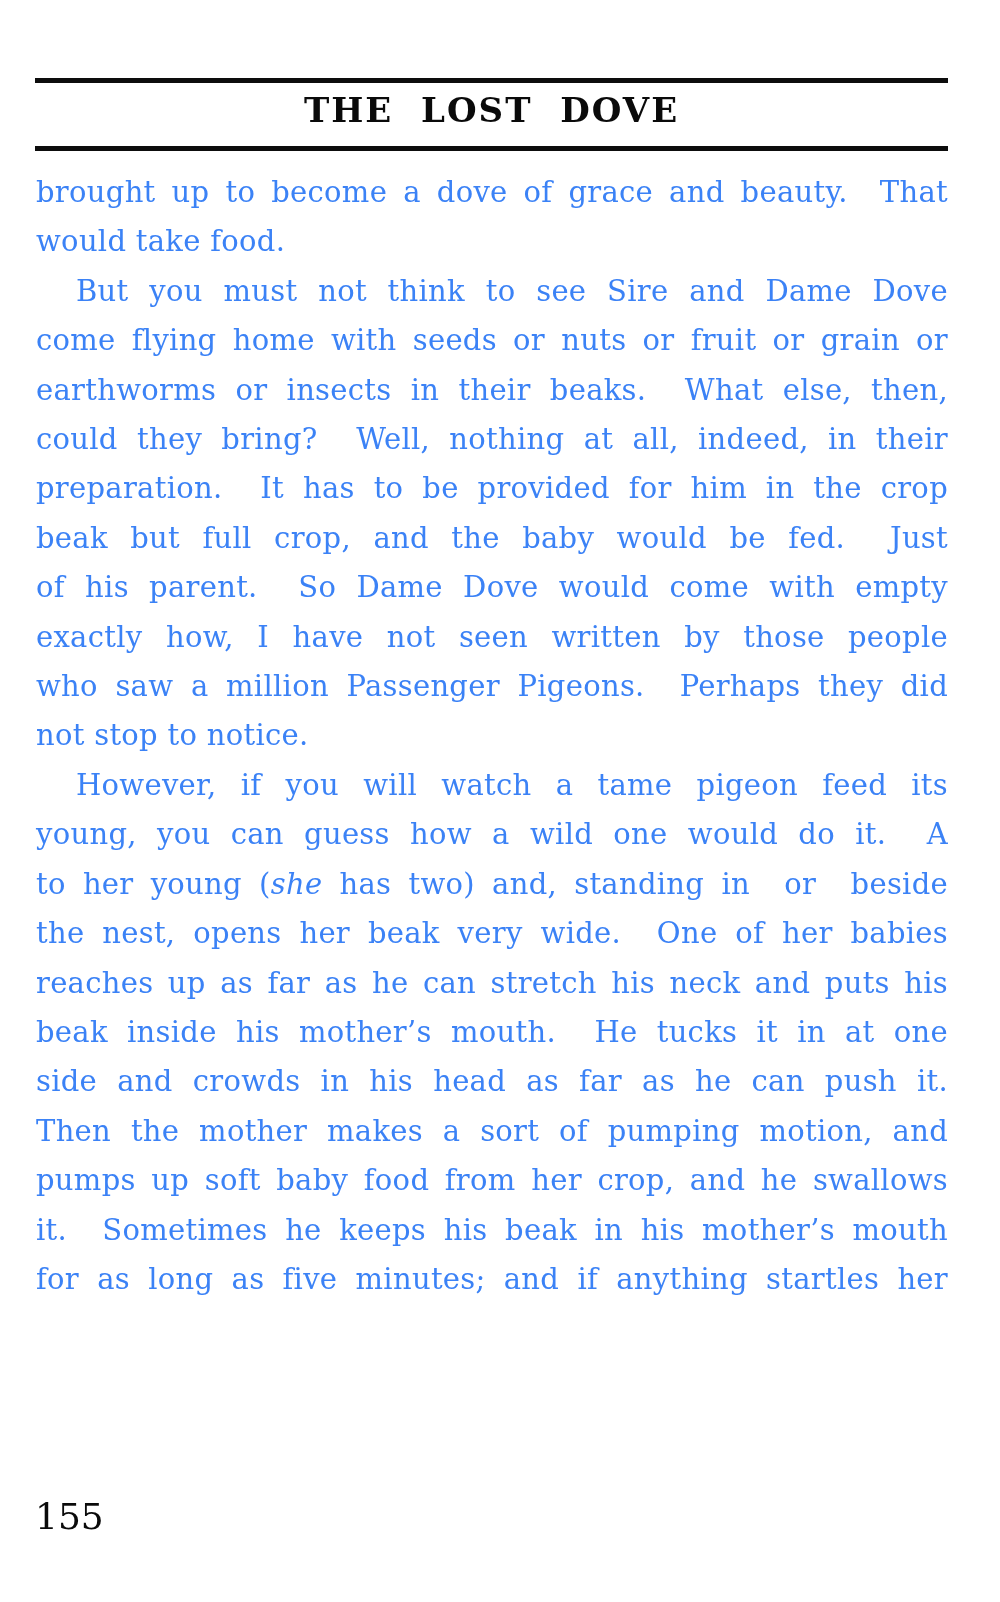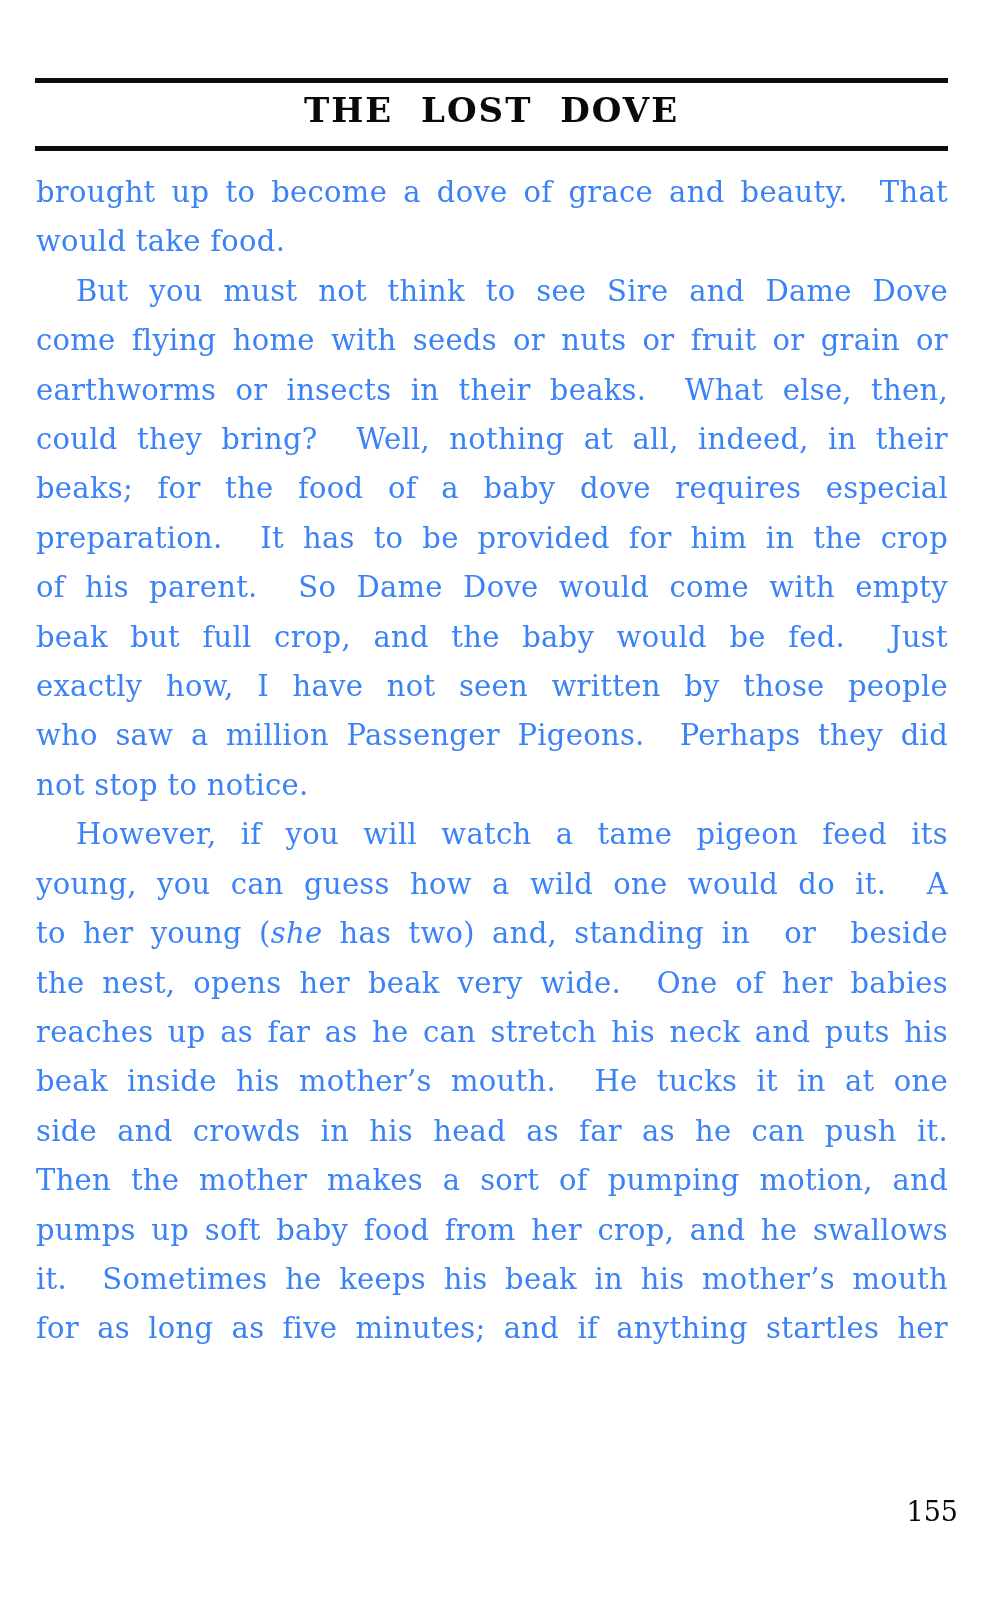--- a/index.html
+++ b/index.html
@@ -58,46 +58,45 @@
   }
   .line.indent {
     text-indent: 40px;
   }
   .line i {
     font-style: italic;
   }
   .page-number {
     position: absolute;
     top: 1496px;
-    left: 45px;
+    left: 35px;
     width: 913px;
-    text-align: right;
-    font-size: 27px;
+    text-align: left;
+    font-size: 36px;
     color: #0a0a0a;
   }
 </style>
 </head>
 <body>
 
 <div class="page">
   <div class="rule rule-top"></div>
   <div class="title">THE LOST DOVE</div>
   <div class="rule rule-bottom"></div>
 
   <div class="body-text">
       <div class="line"><span>brought up to become a dove of grace and beauty.&nbsp; That</span></div>
       <div class="line end"><span>would take food.</span></div>
       <div class="line indent"><span>But you must not think to see Sire and Dame Dove</span></div>
       <div class="line"><span>come flying home with seeds or nuts or fruit or grain or</span></div>
       <div class="line"><span>earthworms or insects in their beaks.&nbsp; What else, then,</span></div>
       <div class="line"><span>could they bring?&nbsp; Well, nothing at all, indeed, in their</span></div>
-      <div class="line"><span>beaks; for the food of a baby dove requires especial</span></div>
       <div class="line"><span>preparation.&nbsp; It has to be provided for him in the crop</span></div>
+      <div class="line"><span>beak but full crop, and the baby would be fed.&nbsp; Just</span></div>
       <div class="line"><span>of his parent.&nbsp; So Dame Dove would come with empty</span></div>
-      <div class="line"><span>beak but full crop, and the baby would be fed.&nbsp; Just</span></div>
       <div class="line"><span>exactly how, I have not seen written by those people</span></div>
       <div class="line"><span>who saw a million Passenger Pigeons.&nbsp; Perhaps they did</span></div>
       <div class="line end"><span>not stop to notice.</span></div>
       <div class="line indent"><span>However, if you will watch a tame pigeon feed its</span></div>
       <div class="line"><span>young, you can guess how a wild one would do it.&nbsp; A</span></div>
       <div class="line"><span>to her young (</span><i>she</i><span> has two) and, standing in&nbsp; or&nbsp; beside</span></div>
       <div class="line"><span>the nest, opens her beak very wide.&nbsp; One of her babies</span></div>
       <div class="line"><span>reaches up as far as he can stretch his neck and puts his</span></div>
       <div class="line"><span>beak inside his mother’s mouth.&nbsp; He tucks it in at one</span></div>
       <div class="line"><span>side and crowds in his head as far as he can push it.</span></div>

